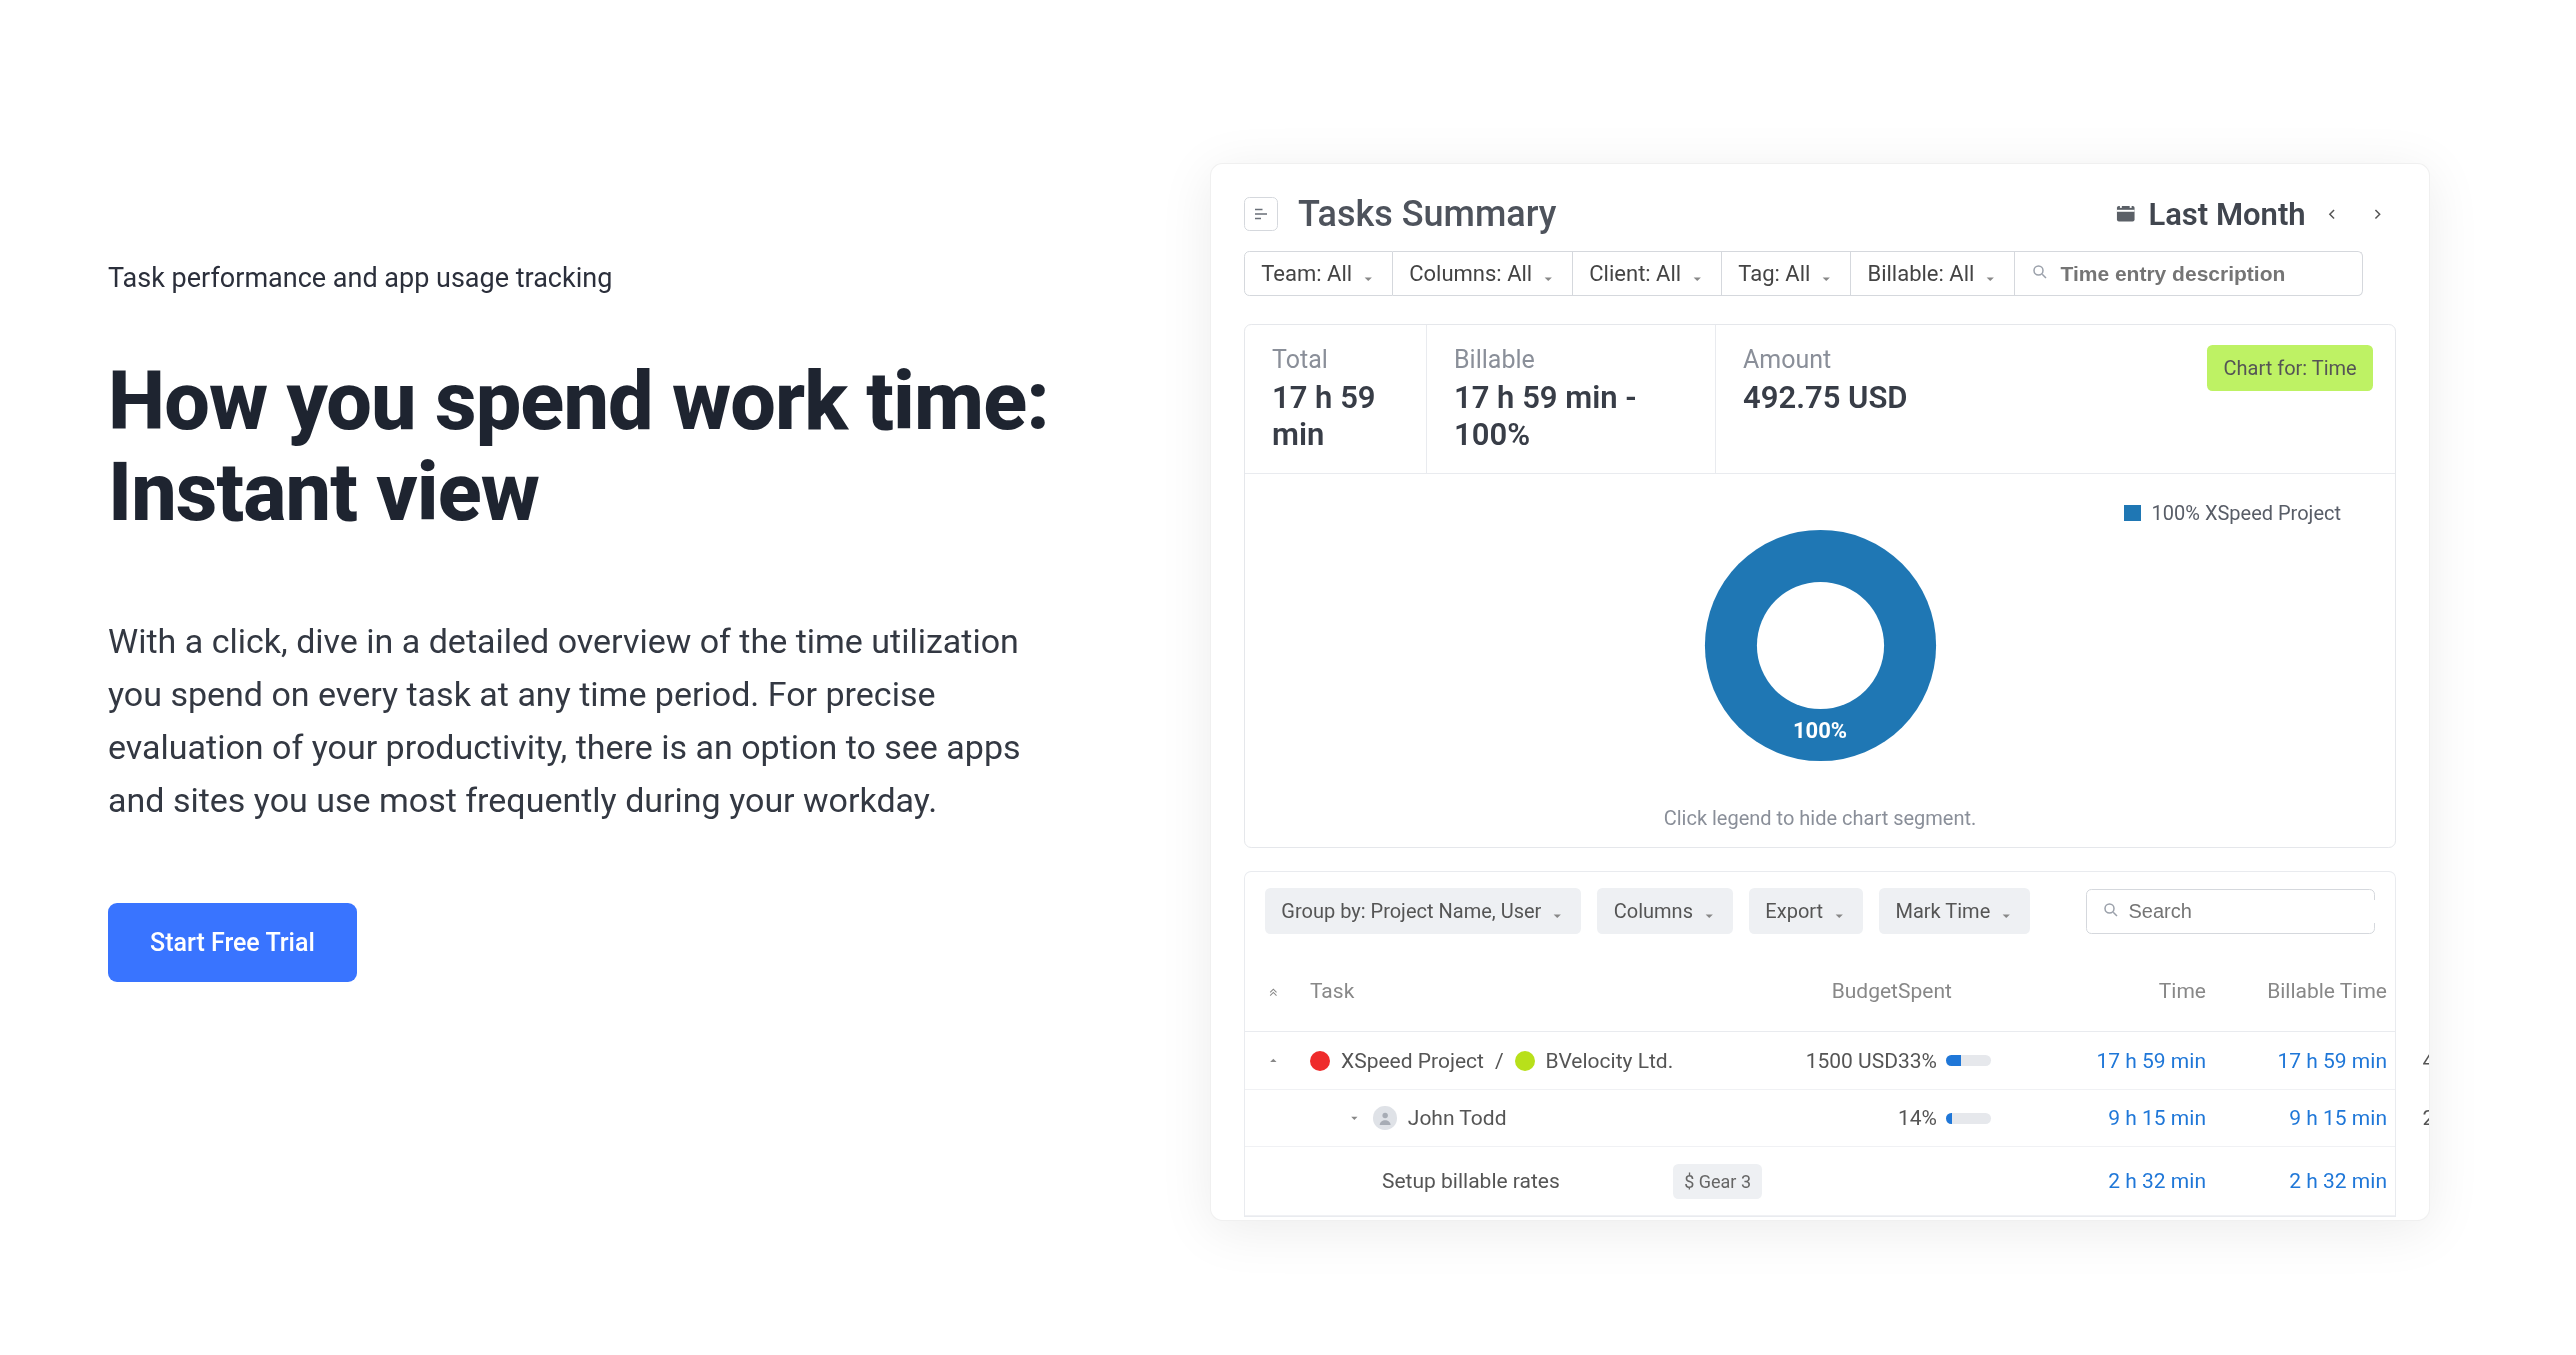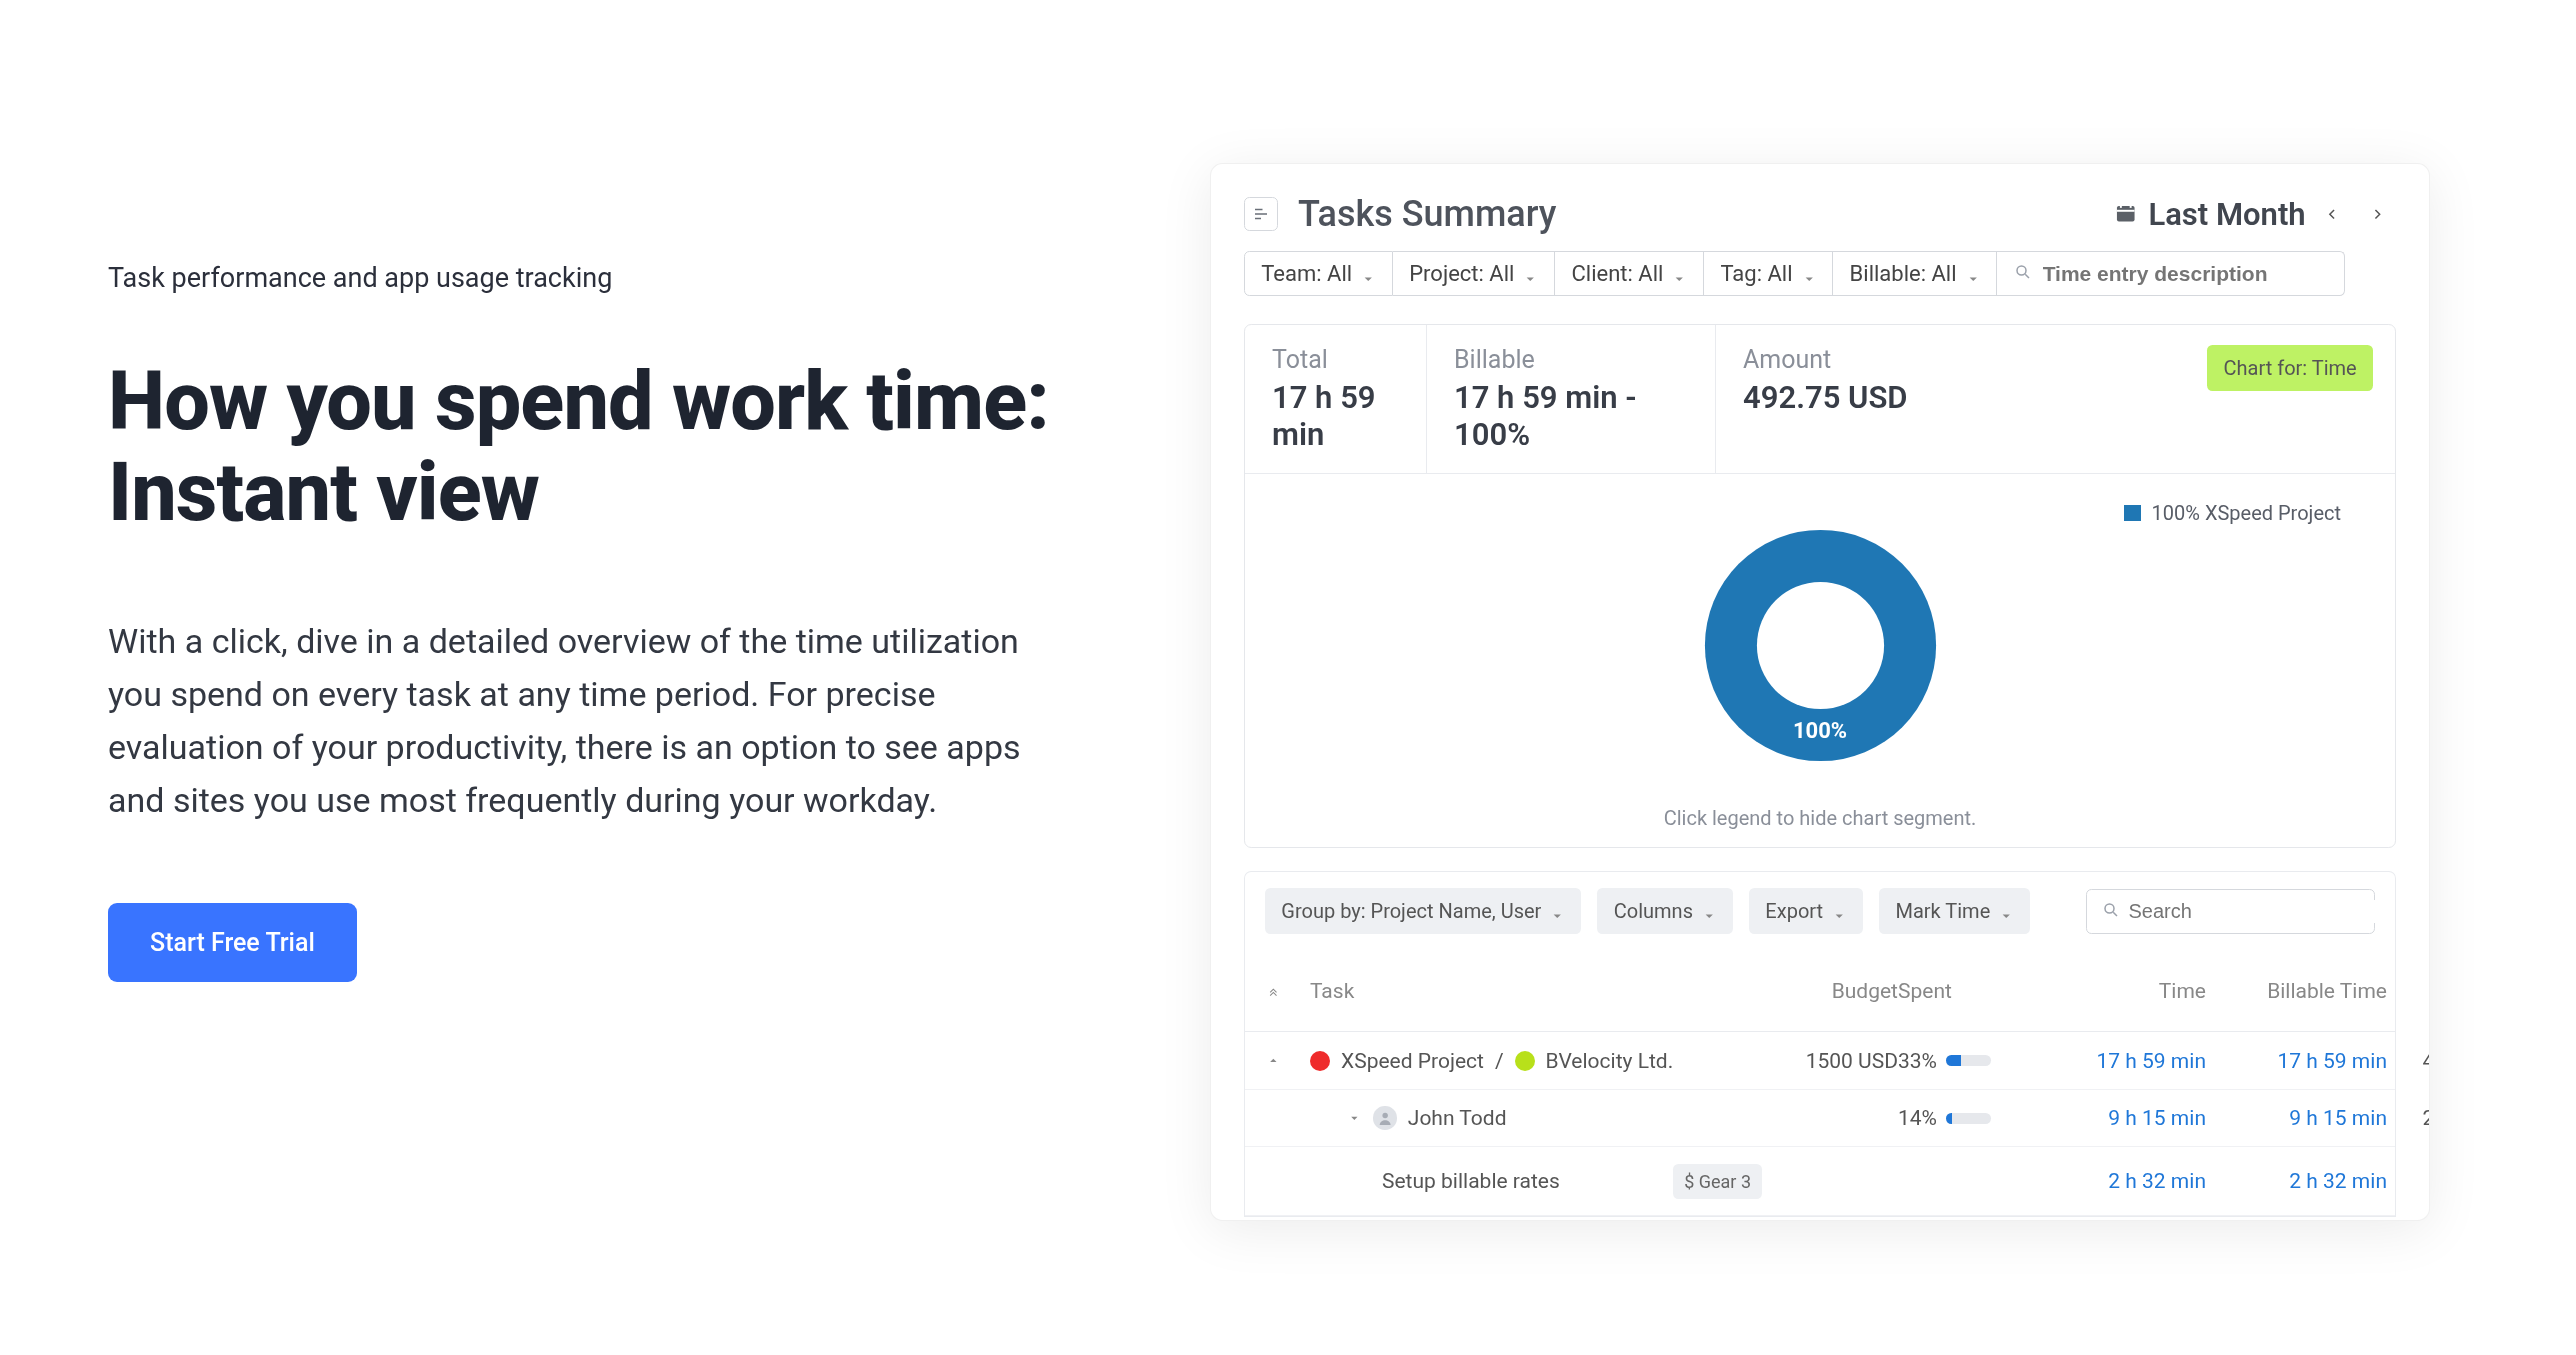--- a/index.html
+++ b/index.html
@@ -246,21 +246,21 @@
       </div>
 
       <div class="filters">
         <div class="filter-btn">
             <span>Team: All</span>
             <span class="caret"><svg viewBox="0 0 24 24">
                 <path d="M6 9l6 6 6-6z"></path>
               </svg></span>
           </div>
         <div class="filter-btn">
-            <span>Project: All</span>
+            <span>Columns: All</span>
             <span class="caret"><svg viewBox="0 0 24 24">
                 <path d="M6 9l6 6 6-6z"></path>
               </svg></span>
           </div>
         <div class="filter-btn">
             <span>Client: All</span>
             <span class="caret"><svg viewBox="0 0 24 24">
                 <path d="M6 9l6 6 6-6z"></path>
               </svg></span>
           </div>

